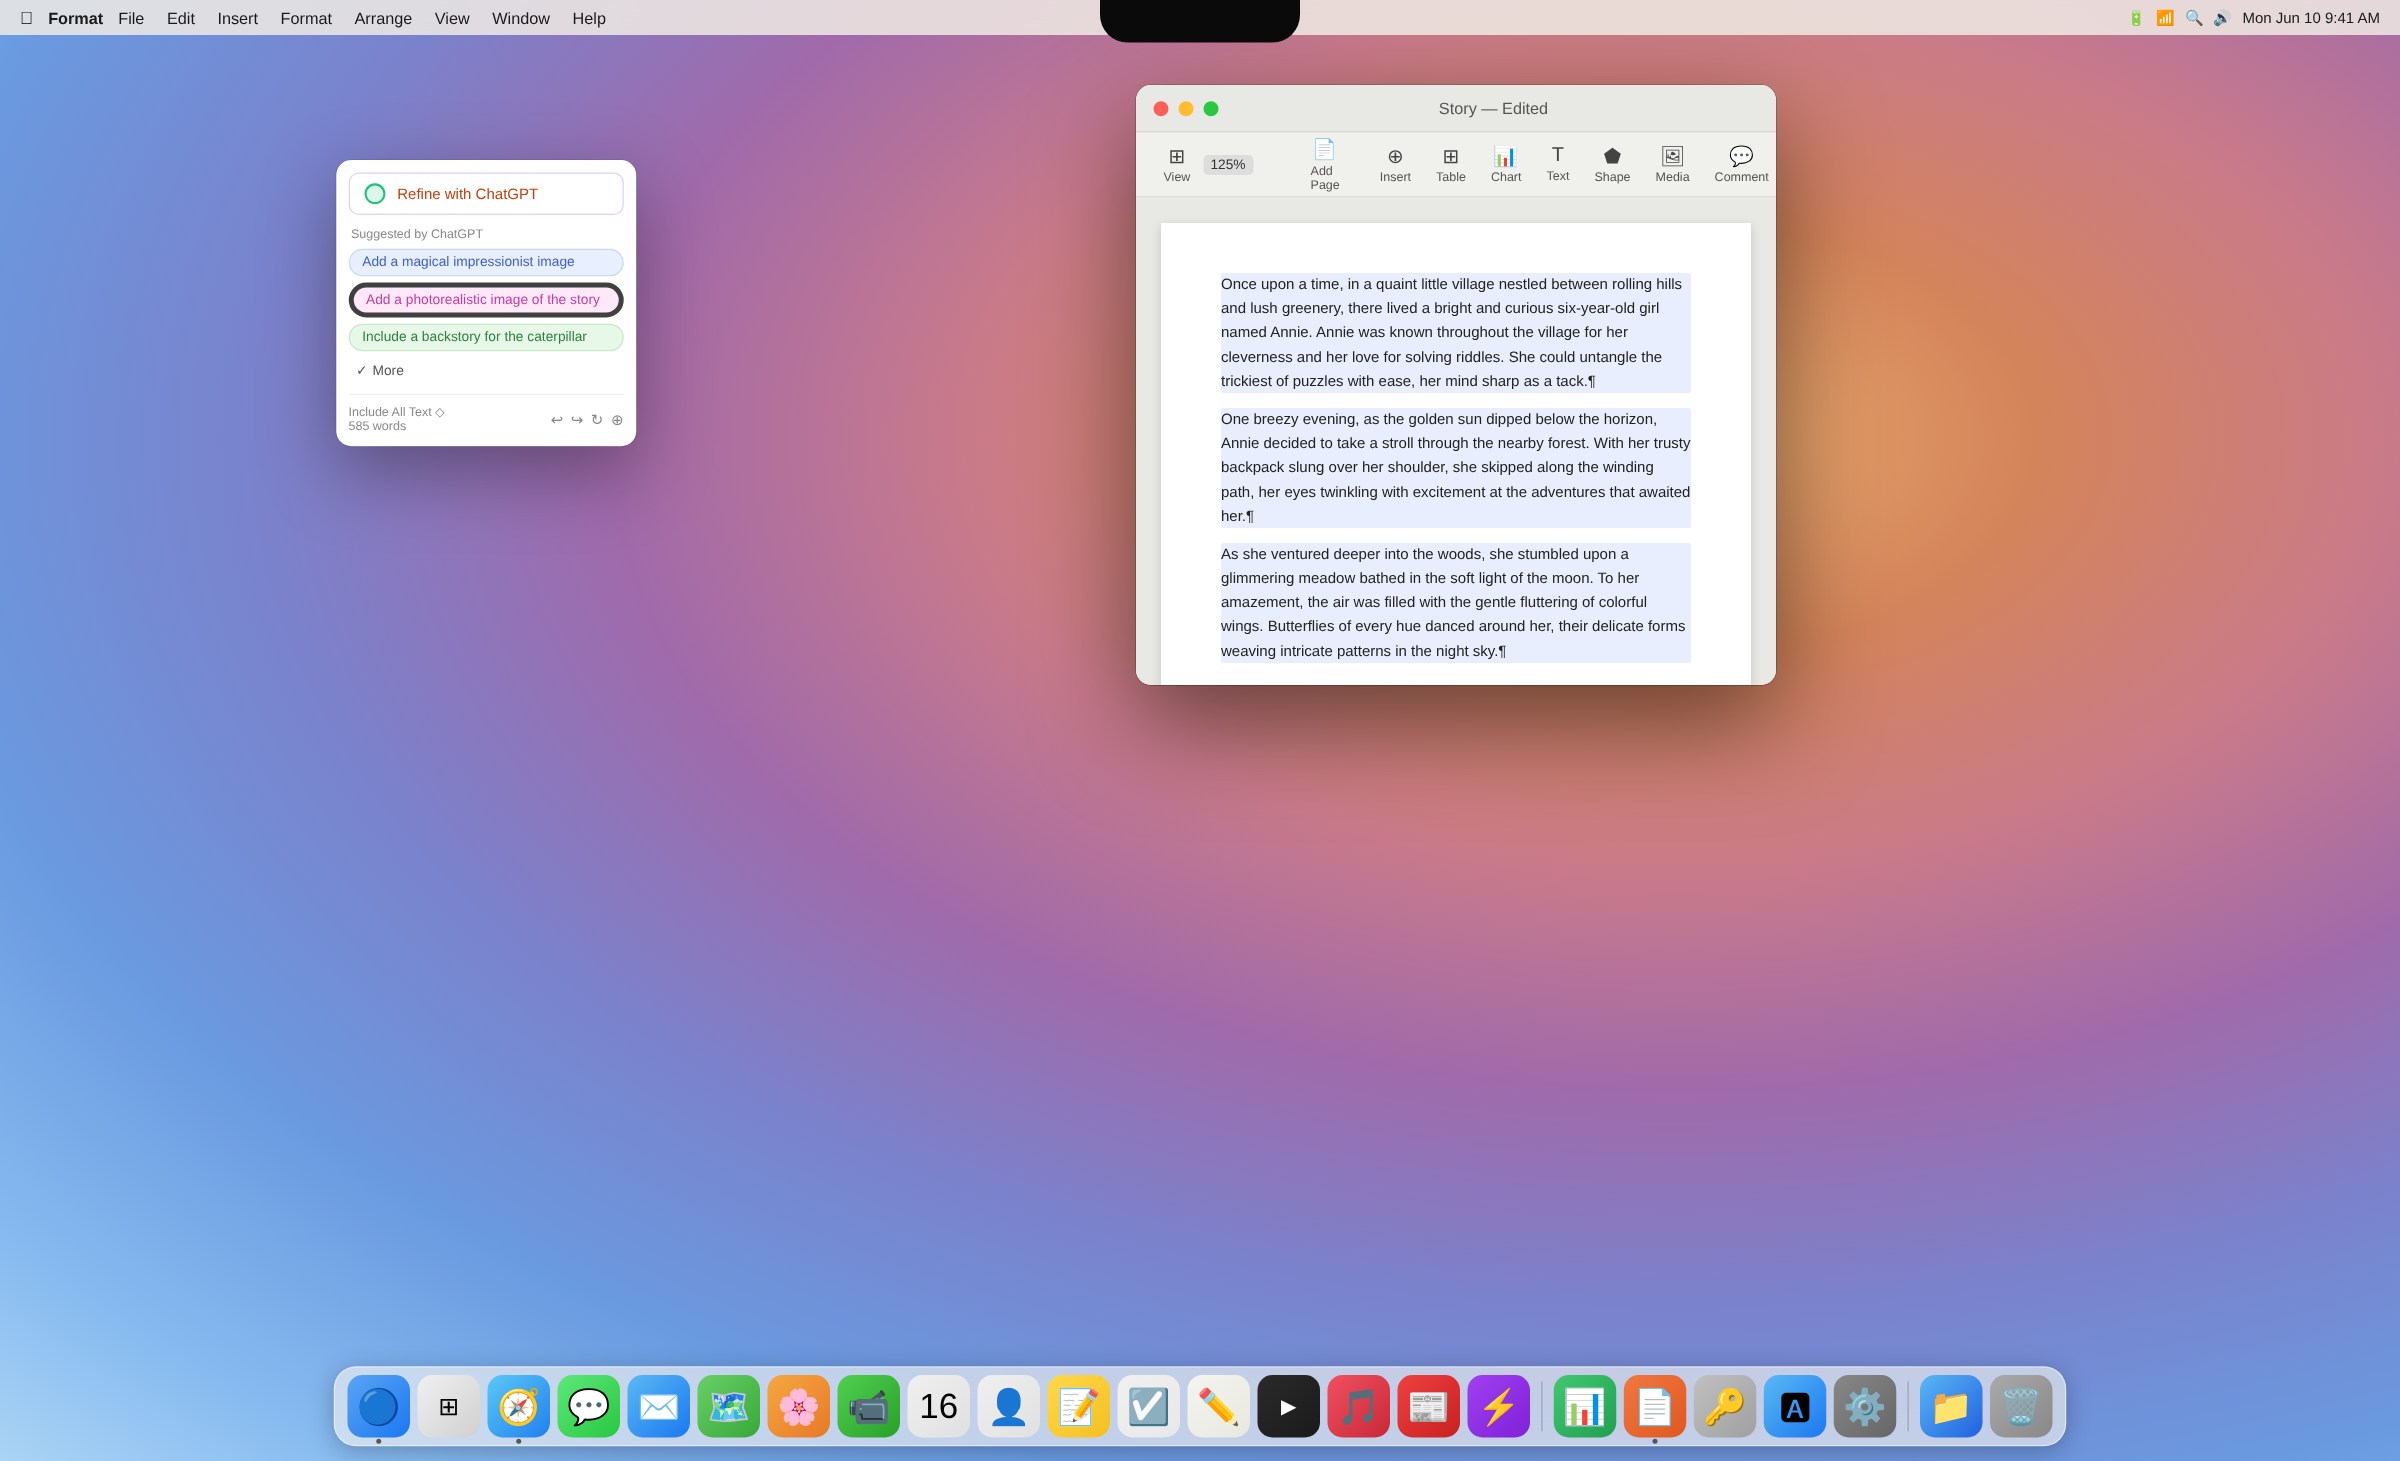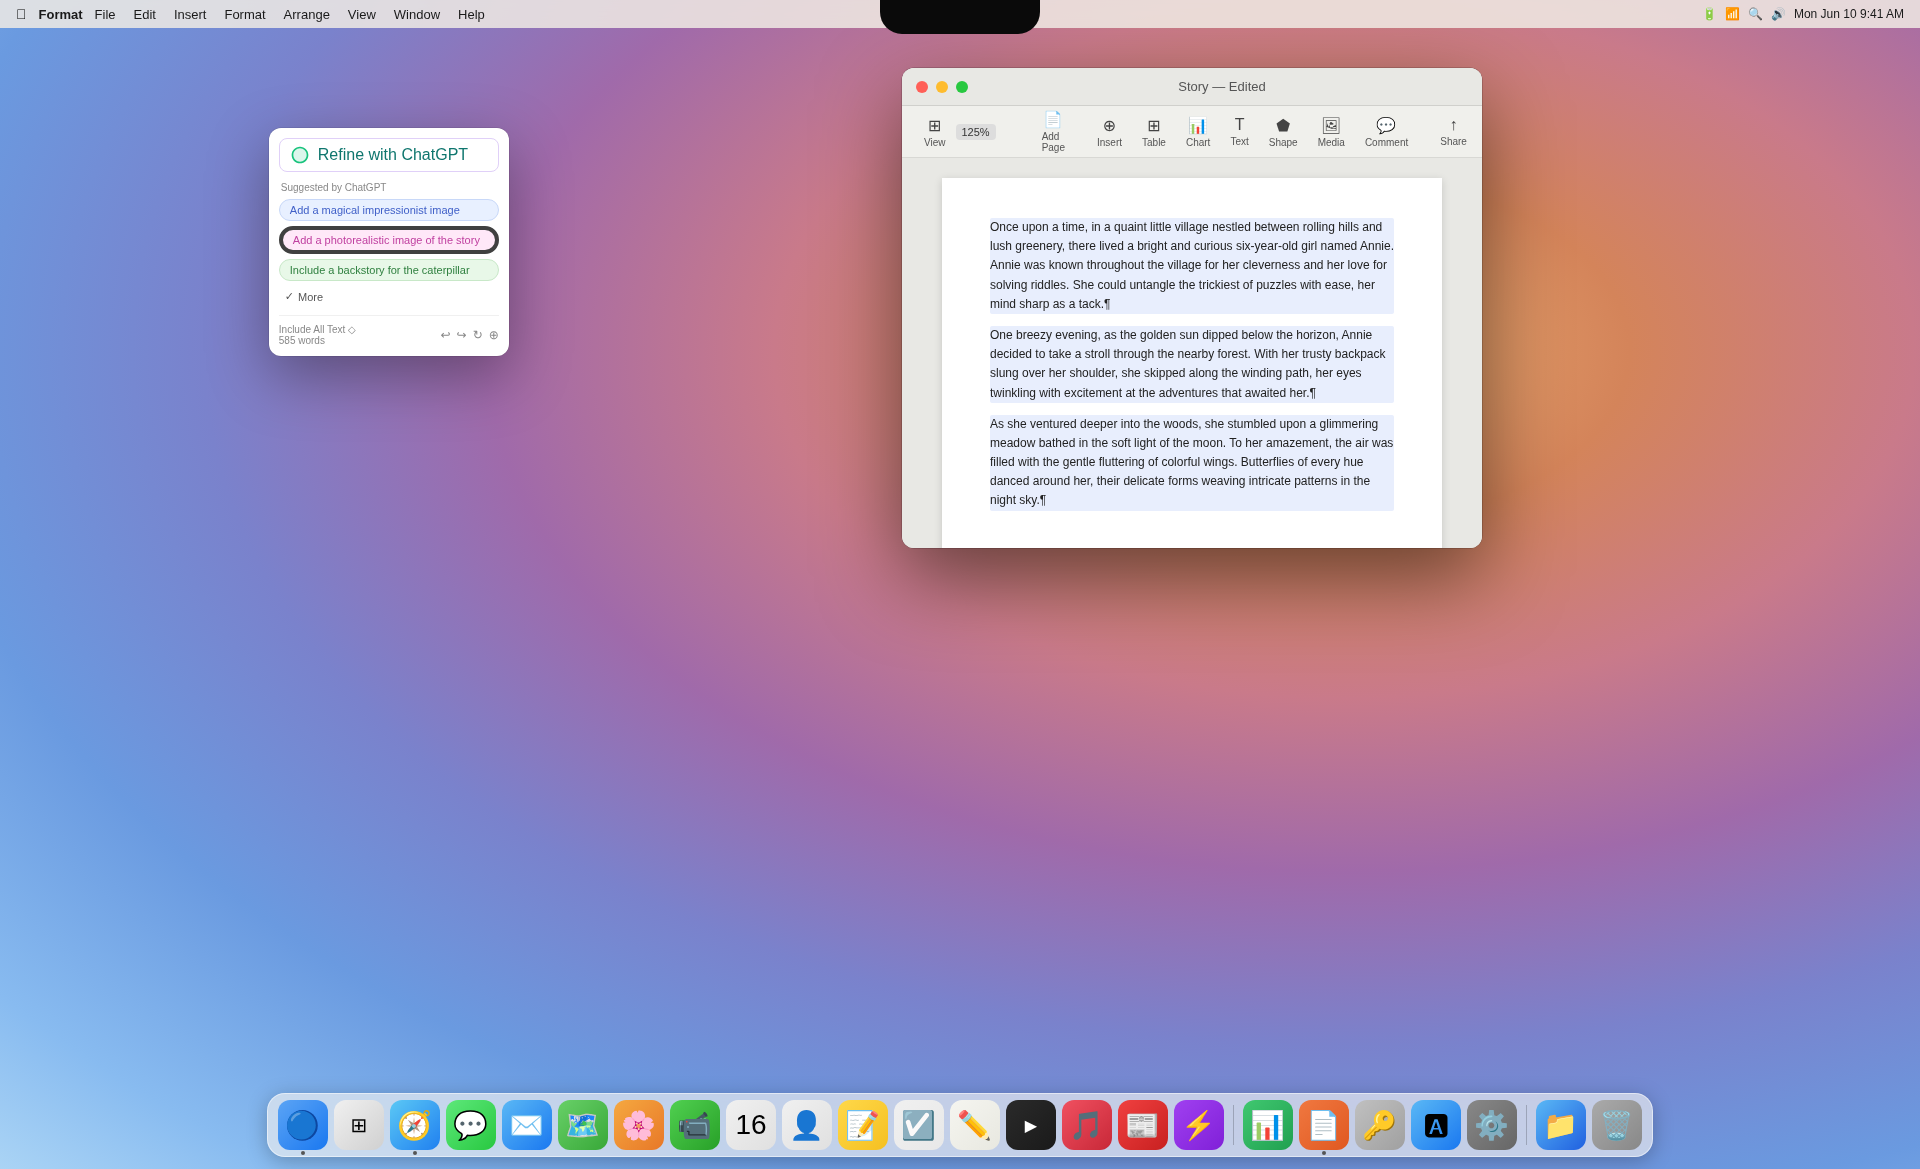--- a/index.html
+++ b/index.html
@@ -82,21 +82,21 @@
       align-items: center;
       justify-content: center;
     }
 
     
     .pages-window {
       position: absolute;
       top: 40px;
       left: 50%;
       transform: translateX(-10%);
-      width: 580px;
+      width: 512px;
       height: 480px;
       background: #f5f5f0;
       border-radius: 12px;
       box-shadow: 0 30px 80px rgba(0,0,0,0.5), 0 0 0 0.5px rgba(0,0,0,0.3);
       display: flex;
       flex-direction: column;
       overflow: hidden;
     }
 
     .window-titlebar {
@@ -246,22 +246,22 @@
       background: white;
     }
 
     .chatgpt-logo {
       width: 20px;
       height: 20px;
       flex-shrink: 0;
     }
 
     .chatgpt-input {
-      font-size: 16px;
-      color: #0f766e;
+      font-size: 12px;
+      color: #c2410c;
       flex: 1;
     }
 
     .suggestions-label {
       font-size: 10px;
       color: #888;
       margin-bottom: 6px;
       padding: 0 2px;
     }
 

